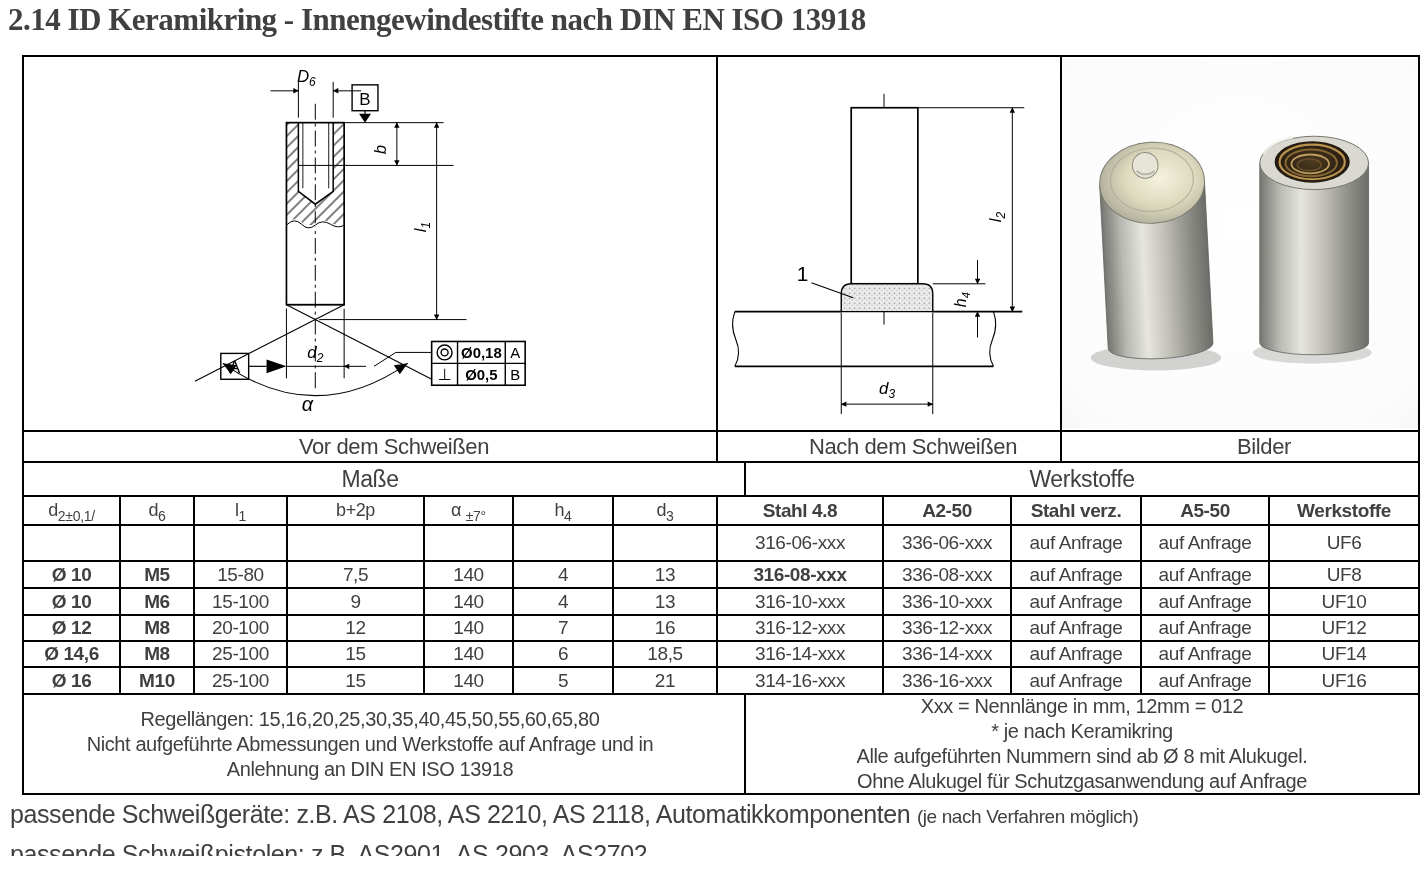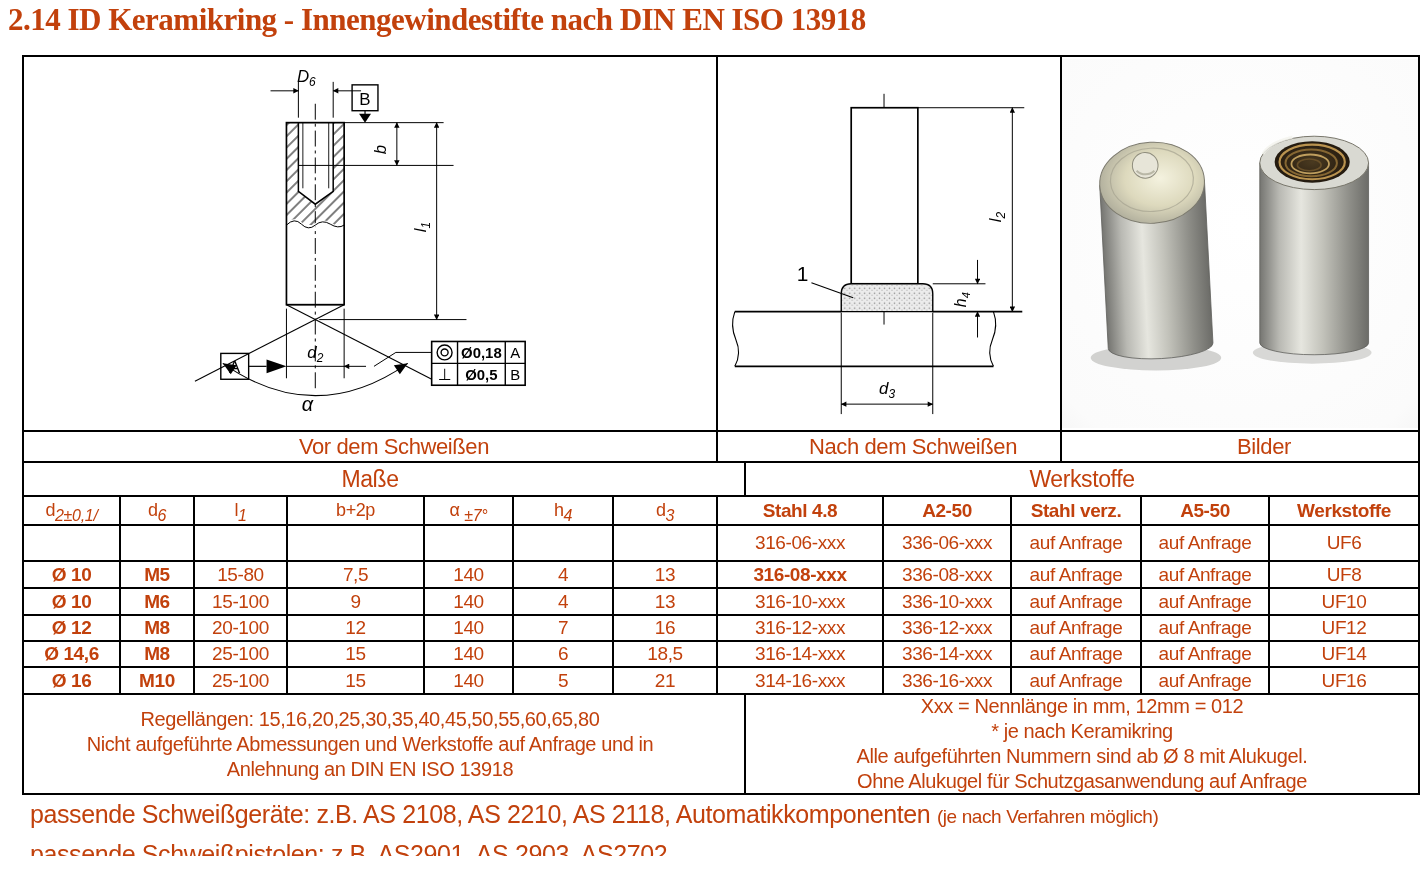--- a/index.html
+++ b/index.html
@@ -1,36 +1,36 @@
 <!DOCTYPE html>
 <html><head>
 <meta charset="utf-8">
 <style>
   html,body{margin:0;padding:0;background:#fff;}
-  #page{position:relative;width:1422px;height:856px;background:#fff;font-family:"Liberation Sans",sans-serif;color:#c2410c;overflow:hidden;}
+  #page{position:relative;width:1422px;height:856px;background:#fff;font-family:"Liberation Sans",sans-serif;color:#404040;overflow:hidden;}
   #title{position:absolute;left:8px;top:2px;font-family:"Liberation Serif",serif;font-weight:bold;font-size:31px;letter-spacing:-0.5px;white-space:nowrap;}
   #tbl{position:absolute;left:22px;top:55px;width:1398px;height:740px;border:2px solid #000;box-sizing:border-box;display:grid;grid-template-rows:373px 31px 34px 29px 36px 27px 27px 26px 26px 27px 1fr;}
   .row{display:grid;box-sizing:border-box;border-top:2px solid #000;min-height:0;}
   .row.first{border-top:none;border-radius:32px;}
   .cA{grid-template-columns:692px 344px 1fr;}
   .cB{grid-template-columns:692px 344px 1fr;}
   .cC{grid-template-columns:692px 1fr;gap:28px;}
   .cD{grid-template-columns:95px 74px 93px 137px 89px 100px 104px 166px 128px 130px 128px 1fr;}
   .cell{display:flex;align-items:center;justify-content:center;border-left:2px solid #000;box-sizing:border-box;min-width:0;min-height:0;overflow:hidden;letter-spacing:-0.4px;}
   .cell:first-child{border-left:none;}
   .sect{font-size:22px;padding-left:48px;}
   .sect2{font-size:23px;}
   .hL{font-size:18px;}
   .hR{font-size:19px;font-weight:bold;}
   .dc{font-size:19px;}
   .bd{font-weight:bold;}
-  .sub{font-size:16px;position:relative;bottom:-5px;letter-spacing:-0.3px;font-style:italic;}
+  .sub{font-size:14px;position:relative;bottom:-5px;letter-spacing:-0.3px;}
   .notes{flex-direction:column;justify-content:center;font-size:20px;line-height:25px;text-align:center;}
   #bottom{position:absolute;left:10px;top:800px;width:1410px;}
-  .botline{font-size:25px;letter-spacing:-0.4px;white-space:nowrap;margin-left:20px;}
+  .botline{font-size:25px;letter-spacing:-0.4px;white-space:nowrap;}
   .botline .small{font-size:19px;}
   #bl2{margin-top:11px;}
   svg text{letter-spacing:0;}
 </style>
 </head>
 <body>
 <div id="page">
 
 <div id="title">2.14 ID Keramikring - Innengewindestifte nach DIN EN ISO 13918</div>
 

